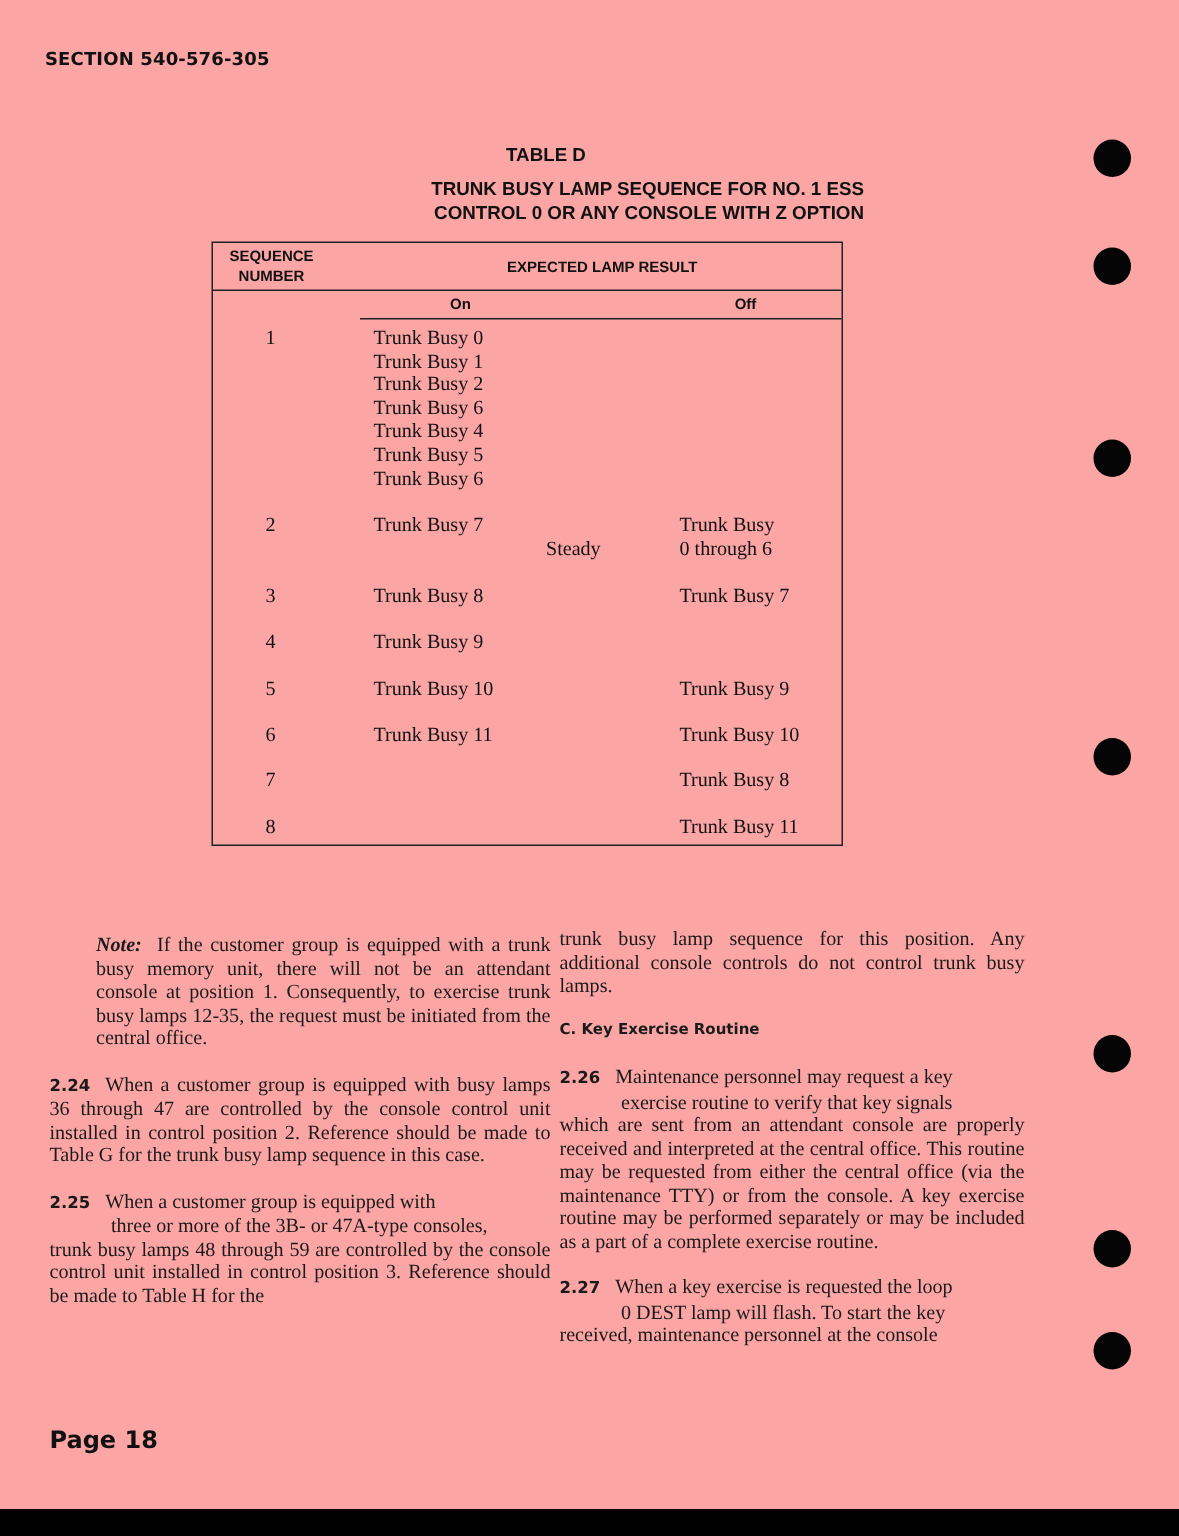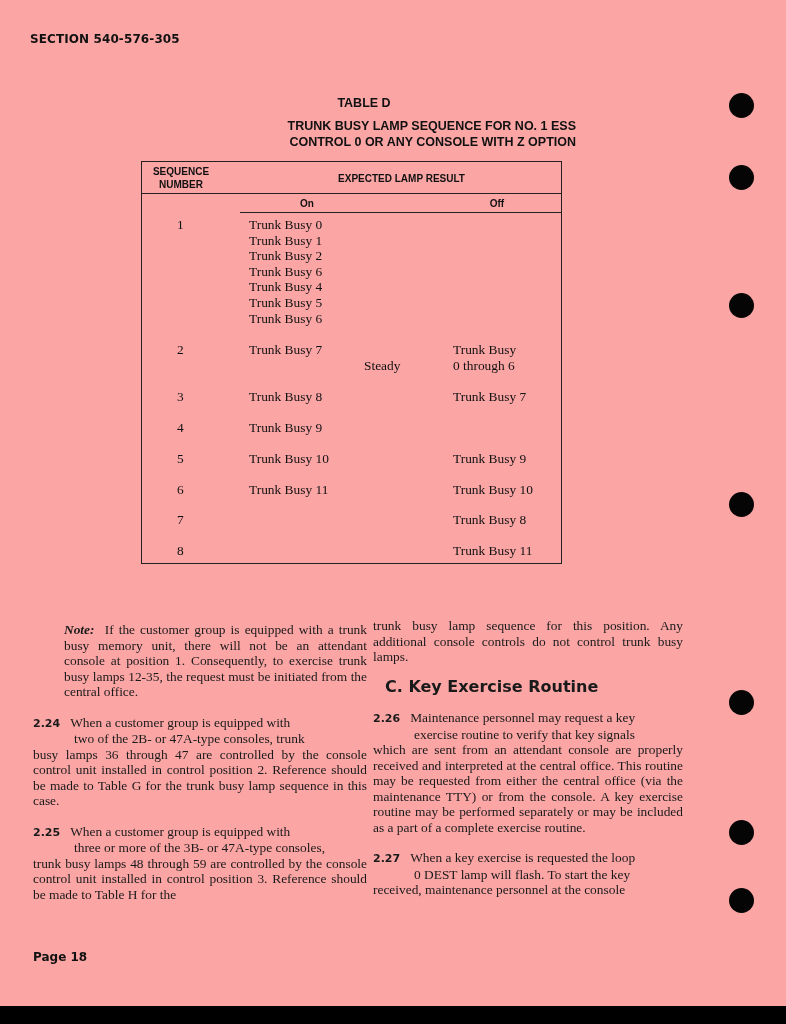--- a/index.html
+++ b/index.html
@@ -1,32 +1,32 @@
 <!DOCTYPE html>
 <html><head>
 <meta charset="utf-8">
 <style>
   html, body { margin:0; padding:0; }
   body { width:786px; height:1024px; position:relative; background:#000; overflow:hidden; }
   .page { position:absolute; left:0; top:0; width:777px; height:1006px; background:#fca5a5;padding-left:16px; }
   .sans { font-family:"DejaVu Sans", "Liberation Sans", sans-serif; font-weight:bold; color:#111; }
   .header { position:absolute; left:30px; top:32px; font-size:12px; letter-spacing:0.1px; }
-  .footer { position:absolute; left:33px; top:950px; font-size:12px; }
+  .footer { position:absolute; left:33px; top:950px; font-size:16px; }
   .tbl-title { position:absolute; left:152px; width:424px; text-align:center; font-family:"Liberation Sans", sans-serif; font-weight:bold; font-size:12.5px; color:#111; }
   .tbl-title.t1 { top:96px; }
   .tbl-title.t2 { top:119px; line-height:15.5px;text-align:right; }
   .table { position:absolute; left:141px; top:161px; width:419px; height:401px; border:1.6px solid #222; }
   .hline { position:absolute; background:#222; height:1.4px; }
   .th { position:absolute; font-family:"Liberation Sans", sans-serif; font-weight:bold; font-size:10px; color:#111; text-align:center; line-height:12.5px; }
   .cell { position:absolute; font-family:"Liberation Serif", "DejaVu Serif", serif; font-size:13.4px; color:#111; line-height:15.6px; white-space:nowrap; }
   .col { position:absolute; width:334px; font-family:"Liberation Serif", "DejaVu Serif", serif; font-size:13.4px; line-height:15.5px; color:#1a1a1a; text-align:justify; }
   .para { margin:0 0 15px 0; }
   .num { font-family:"DejaVu Sans", sans-serif; font-weight:bold; font-size:11px; margin-right:10px; }
   .indent-line { display:block; padding-left:41px; }
-  .sub { font-family:"DejaVu Sans", sans-serif; font-weight:bold; font-size:16px; margin:14px 0 16px 12px; }
+  .sub { font-family:"DejaVu Sans", sans-serif; font-weight:bold; font-size:10px; margin:14px 0 16px 0; }
   .dot { position:absolute; width:25px; height:25px; border-radius:50%; background:#050505; left:729px; }
 </style>
 </head>
 <body>
 
 <div class="page">
 
   <div class="header sans">SECTION 540-576-305</div>
 
   <div class="tbl-title t1">TABLE D</div>
@@ -84,21 +84,20 @@
     <div class="cell" style="left:311px; top:350px;">Trunk Busy 8</div>
 
     <div class="cell" style="left:35px; top:381px;">8</div>
     <div class="cell" style="left:311px; top:381px;">Trunk Busy 11</div>
   </div>
 
   <div class="col" style="left:33px; top:622px;">
     <p class="para" style="padding-left:31px; "><b><i>Note:</i></b>&nbsp;&nbsp;<span>If the customer group is equipped with a trunk busy memory unit, there will not be an attendant console at position 1. Consequently, to exercise trunk busy lamps 12-35, the request must be initiated from the central office.</span></p>
     <p class="para">
       <span class="num">2.24</span><span>When a customer group is equipped with</span>
-      <span class="indent-line">two of the 2B- or 47A-type consoles, trunk</span>
       <span>busy lamps 36 through 47 are controlled by the console control unit installed in control position 2. Reference should be made to Table G for the trunk busy lamp sequence in this case.</span>
     </p>
     <p class="para">
       <span class="num">2.25</span><span>When a customer group is equipped with</span>
       <span class="indent-line">three or more of the 3B- or 47A-type consoles,</span>
       <span>trunk busy lamps 48 through 59 are controlled by the console control unit installed in control position 3.  Reference should be made to Table H for the</span>
     </p>
   </div>
 
   <div class="col" style="left:373px; top:618px; width:310px;">

